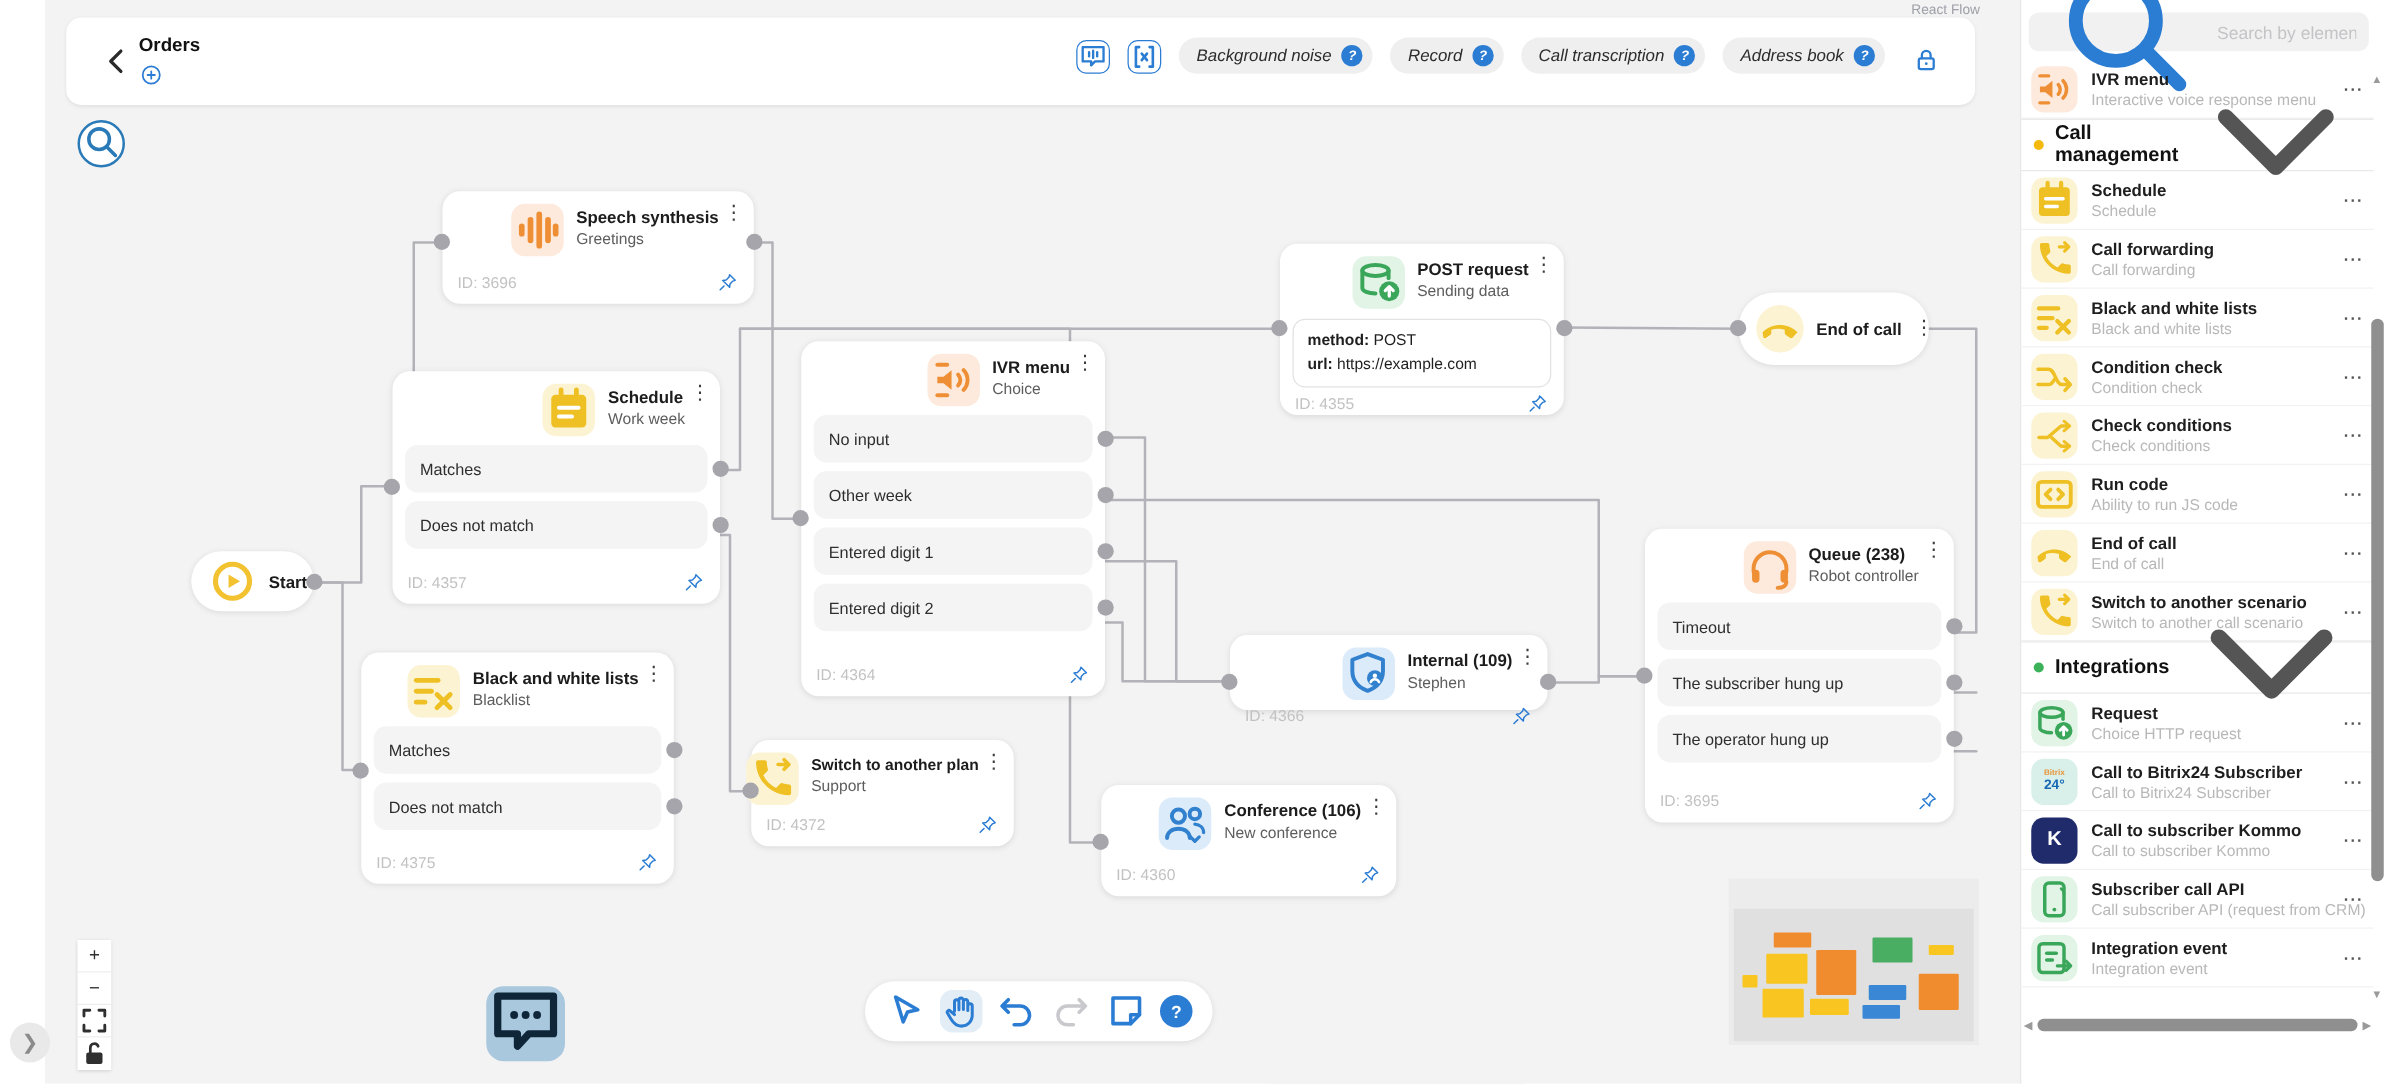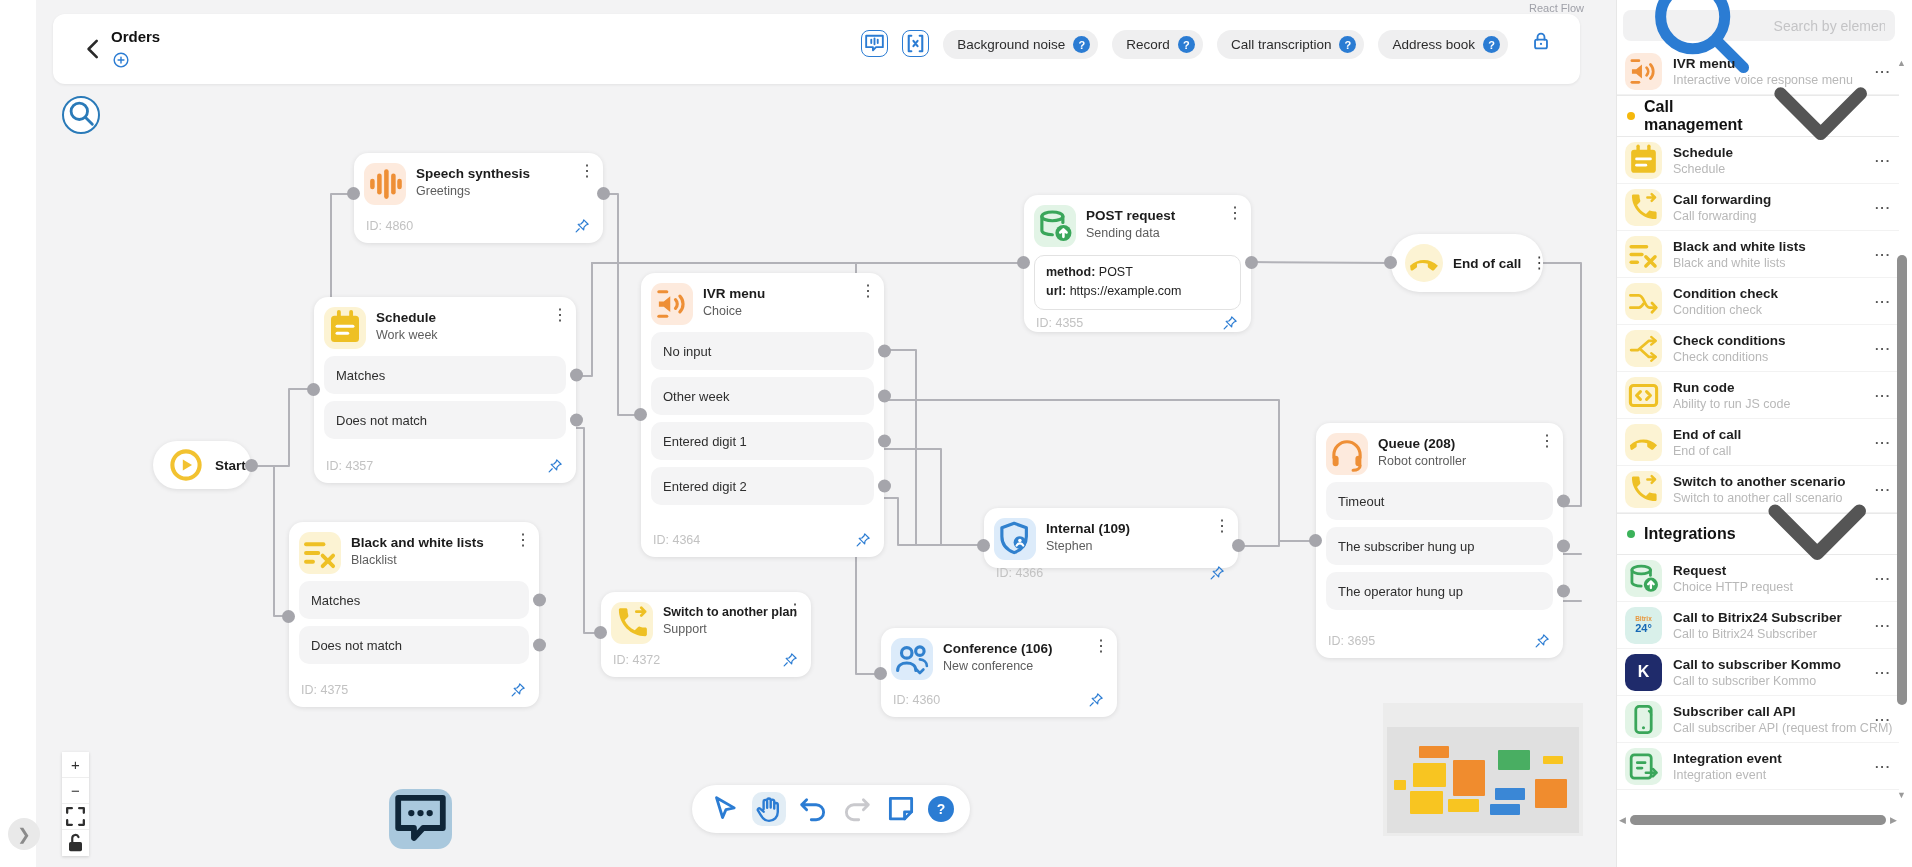--- a/index.html
+++ b/index.html
@@ -10,21 +10,21 @@
   
   #canvas { position:absolute; left:36px; top:0; width:1580px; height:867px; background:#f3f3f4; }
   #attribution { position:absolute; right:32px; top:2px; font-size:11px; color:#9fa0a8; z-index:6; }
 
   
   #header-card { position:absolute; left:17px; top:14px; width:1527px; height:70px; background:#fff;
     border-radius:12px; box-shadow:0 1px 3px rgba(0,0,0,.07); z-index:5; }
   .back { position:absolute; left:28px; top:22px; width:26px; height:26px; color:#2a2a2a; cursor:pointer; }
   .hc-title { position:absolute; left:58px; top:14px; font-size:15px; font-weight:bold; color:#111; }
   .hc-plus { position:absolute; left:58px; top:36px; width:20px; height:20px; color:#2b7cd3; }
-  .hc-right { position:absolute; right:28px; top:16px; display:flex; align-items:flex-start; gap:14px; }
+  .hc-right { position:absolute; right:28px; top:16px; display:flex; align-items:flex-end; gap:14px;font-style:italic; }
   .icon-btn { width:27px; height:27px; border:1.6px solid #2b7cd3; border-radius:8px; color:#2b7cd3;
     display:flex; align-items:center; justify-content:center; background:#fff; cursor:pointer; }
   .icon-btn svg { width:19px; height:19px; }
   .pill { display:flex; align-items:center; gap:8px; background:#efeff0; border-radius:16px;
     height:29px; padding:0 8px 0 14px; font-size:13.5px; color:#2c2c2c; cursor:pointer; white-space:nowrap; }
   .qbadge { width:17px; height:17px; border-radius:50%; background:#2b7cd3; color:#fff; font-size:11px;
     display:flex; align-items:center; justify-content:center; font-weight:bold; }
   .hc-lock { width:22px; height:22px; color:#2b7cd3; margin-left:8px; cursor:pointer; }
 
   
@@ -33,21 +33,21 @@
     justify-content:center; z-index:5; cursor:pointer; }
   #canvas-search svg { width:20px; height:20px; }
 
   
   #edges { position:absolute; left:0; top:0; width:1580px; height:867px; z-index:1; }
   #edges path { fill:none; stroke:#b2b2b8; stroke-width:2; stroke-linejoin:round; stroke-linecap:round; }
 
   
   .node { position:absolute; background:#fff; border-radius:14px; box-shadow:0 1px 5px rgba(0,0,0,.10);
     z-index:2; padding:10px 10px 8px 10px; display:flex; flex-direction:column; }
-  .node-head { display:flex; align-items:flex-start; gap:10px; position:relative; padding-right:18px; }
+  .node-head { display:flex; align-items:flex-start; gap:10px; position:relative; padding-right:18px;justify-content:flex-end; }
   .tile { width:42px; height:42px; border-radius:11px; display:flex; align-items:center; justify-content:center; flex:none; }
   .tile svg { width:24px; height:24px; }
   .tone-orange { background:#fdeadd; color:#ee8f36; }
   .tone-yellow { background:#fcf3d3; color:#eec024; }
   .tone-green  { background:#e2f4e6; color:#3aa65a; }
   .tone-blue   { background:#dcebfa; color:#3181ce; }
   .tone-teal   { background:#d9f0ea; color:#1769b5; }
   .tone-navy   { background:#1f2b6b; color:#fff; }
   .n-title { font-size:13.5px; font-weight:bold; color:#1c1c1c; white-space:nowrap; padding-top:3px; }
   .n-sub { font-size:12.5px; color:#5d5d5d; margin-top:3px; white-space:nowrap; }
@@ -246,21 +246,21 @@
               </g>
             </svg>
           </span>
         <div>
           <div class="n-title">Speech synthesis</div>
           <div class="n-sub">Greetings</div>
         </div>
         <span class="kebab">⋮</span>
       </div>
       <div class="node-foot">
-        <span class="nid">ID: 4860</span>
+        <span class="nid">ID: 3696</span>
         <span class="pin"><svg viewBox="0 0 24 24" fill="none" stroke="currentColor" stroke-width="1.8" stroke-linecap="round" stroke-linejoin="round" style="width:100%;height:100%">
               <path d="M14.3 3.8l5.9 5.9-2.5.8-3 3-.5 3.6-7.3-7.3 3.6-.5 3-3z" stroke-width="1.6"></path>
               <line x1="8.3" y1="15.7" x2="4.2" y2="19.8" stroke-width="1.6"></line>
             </svg></span>
       </div>
       <span class="handle in" style="top:34px"></span>
       <span class="handle out" style="top:34px"></span>
     </div>
 
     <div class="node" style="left:278px;top:297px;width:262px;height:186px;">
@@ -496,21 +496,21 @@
       <div class="node-head">
         <span class="tile tone-orange">
             <svg viewBox="0 0 24 24" fill="none" stroke="currentColor" stroke-width="1.8" stroke-linecap="round" stroke-linejoin="round" style="width:100%;height:100%">
               <path d="M4.5 14v-1.5a7.5 7.5 0 0115 0V14"></path>
               <rect x="3.8" y="13" width="3.4" height="6" rx="1.7" fill="currentColor" stroke="none"></rect>
               <rect x="16.8" y="13" width="3.4" height="6" rx="1.7" fill="currentColor" stroke="none"></rect>
               <path d="M19.5 18.5c0 1.8-1.7 2.8-4 2.8"></path>
             </svg>
           </span>
         <div>
-          <div class="n-title">Queue (208)</div>
+          <div class="n-title">Queue (238)</div>
           <div class="n-sub">Robot controller</div>
         </div>
         <span class="kebab">⋮</span>
       </div>
       <div class="rows">
 
       <div class="row">
             <span>Timeout</span>
             <span class="handle"></span>
           </div>

